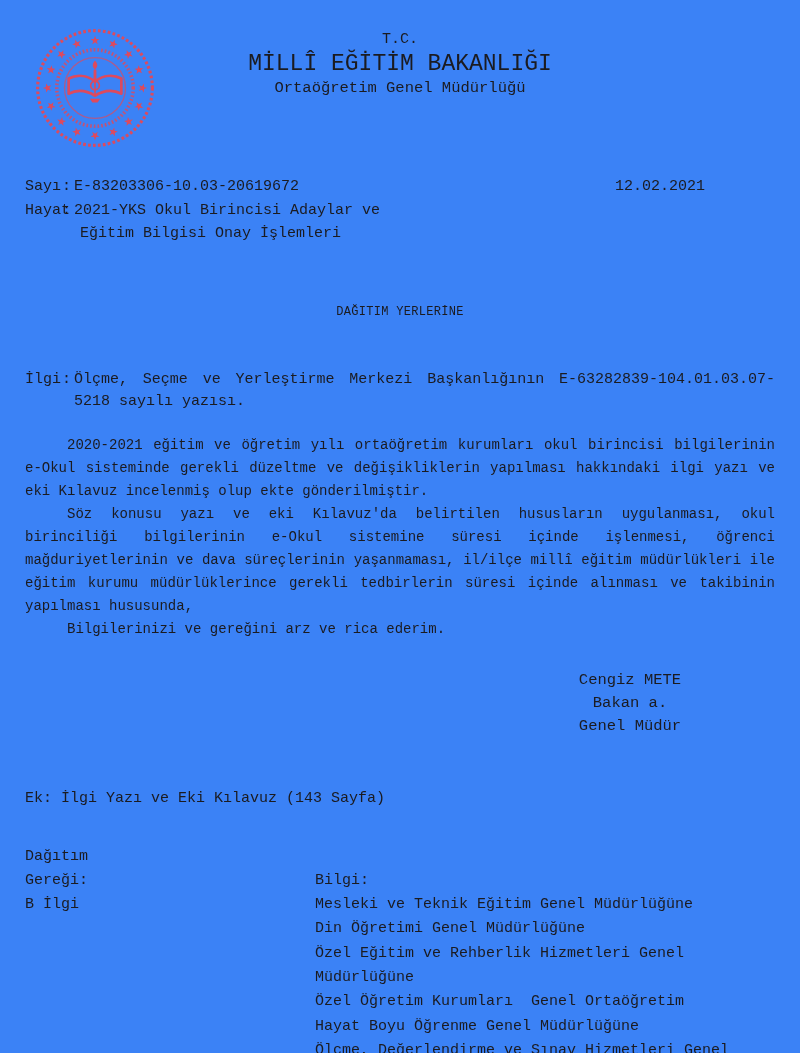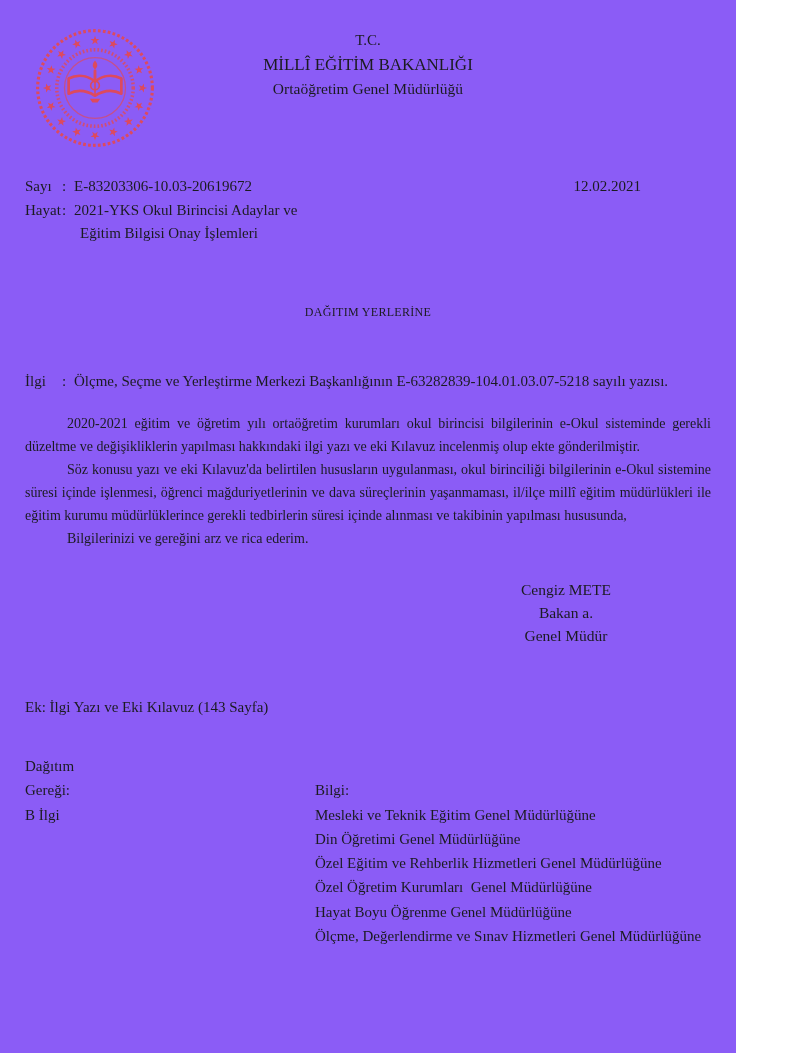--- a/index.html
+++ b/index.html
@@ -3,29 +3,29 @@
 <meta charset="utf-8">
 <style>
   * { box-sizing: border-box; }
   html, body { margin: 0; padding: 0; }
   body {
     width: 800px; height: 1053px;
     background: #ffffff;
     font-family: "Liberation Serif", serif;
     color: #1b1b20;
   }
-  .page { position: relative; width: 736px; height: 1053px; overflow: hidden; background:#8b5cf6; }
+  .page { position: relative; width: 800px; height: 1053px; overflow: hidden; background:#3b82f6;font-family:Liberation Mono, monospace; }
 
   
   .emblem { position: absolute; left: 33px; top: 26px; width: 124px; height: 124px; }
 
   
   .letterhead { text-align: center; padding-top: 30px; }
   .tc { font-size: 15px; line-height: 20px; }
-  .ministry { font-size: 17px; line-height: 25px; margin-top: 2px; }
+  .ministry { font-size: 23px; line-height: 25px; margin-top: 2px; }
   .dept { font-size: 15.5px; line-height: 21px; margin-top: 1px; }
 
   
   .meta { position: relative; margin: 76px 25px 0 25px; font-size: 15px; line-height: 23.5px; }
   .meta-row { display: grid; grid-template-columns: 37px 12px 1fr; }
   .meta-label { }
   .meta-colon { }
   .konu-wrap2 { padding-left: 6px; }
   .letter-date { position: absolute; top: 0; right: 70px; }
 
@@ -150,20 +150,20 @@
     <div class="dist-cols">
       <div class="dist-col-left">
         <div>Gereği:</div>
         <div class="dist-item">B İlgi</div>
       </div>
       <div class="dist-col-right">
         <div>Bilgi:</div>
         <div class="dist-item">Mesleki ve Teknik Eğitim Genel Müdürlüğüne</div>
         <div class="dist-item">Din Öğretimi Genel Müdürlüğüne</div>
         <div class="dist-item">Özel Eğitim ve Rehberlik Hizmetleri Genel Müdürlüğüne</div>
-        <div class="dist-item">Özel Öğretim Kurumları  Genel Müdürlüğüne</div>
+        <div class="dist-item">Özel Öğretim Kurumları  Genel Ortaöğretim</div>
         <div class="dist-item">Hayat Boyu Öğrenme Genel Müdürlüğüne</div>
         <div class="dist-item">Ölçme, Değerlendirme ve Sınav Hizmetleri Genel Müdürlüğüne</div>
       </div>
     </div>
   </div>
 
 </div>
 
 </body></html>

